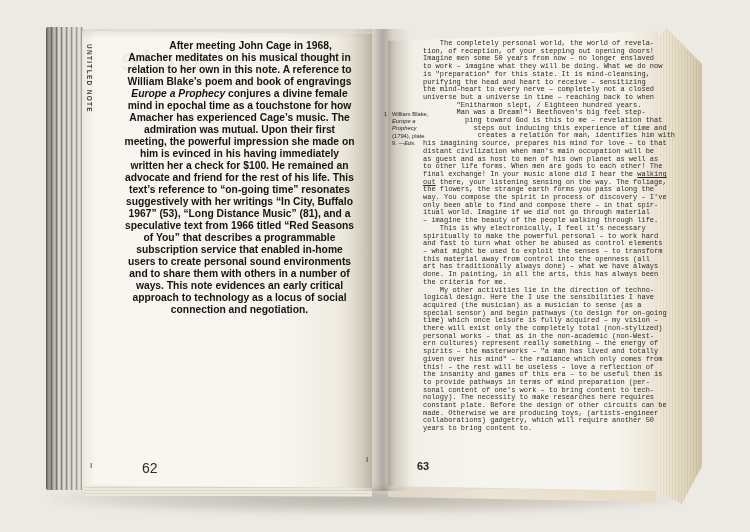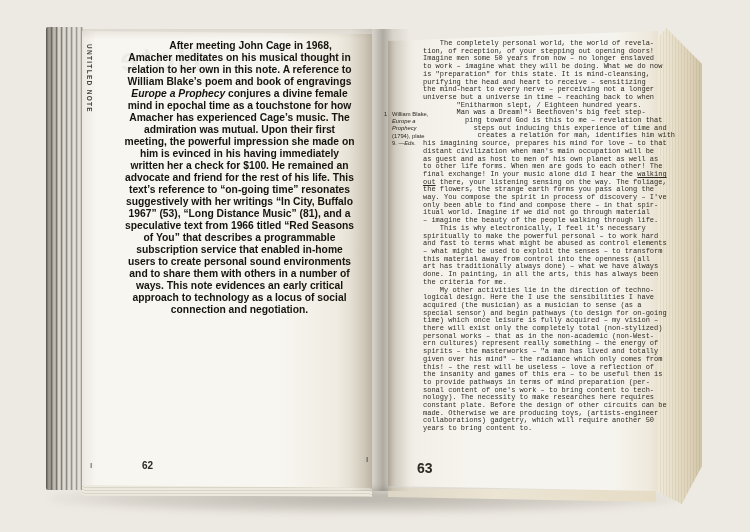--- a/index.html
+++ b/index.html
@@ -81,21 +81,21 @@
     color:#16140f;
     text-indent:22px;
     text-align:center;
   }
   #left-footer-mark{
     left:90px;top:461px;z-index:6;
     font-size:8px;color:#35322d;
   }
   #left-page-number{
     left:142px;top:460px;z-index:6;
-    font-size:10px;font-weight:700;color:#2c2a25;
+    font-size:14px;font-weight:400;color:#2c2a25;
   }
 
   
   #footnote{
     left:384px;top:111px;width:46px;z-index:6;
     font-size:5.8px;line-height:7.2px;color:#2b2822;
   }
   #footnote .fn-marker{position:absolute;left:0;top:0;}
   #footnote .fn-body{margin-left:8px;}
   #right-text{
@@ -105,21 +105,21 @@
     color:#2e2a24;
   }
   .tw-line{white-space:pre;}
   .tw-line u{text-decoration:underline;text-underline-offset:1px;}
   #right-footer-mark{
     left:366px;top:455px;z-index:6;
     font-size:8px;color:#35322d;
   }
   #right-page-number{
     left:417px;top:460px;z-index:6;
-    font-size:14px;font-weight:600;color:#2c2a25;
+    font-size:11px;font-weight:600;color:#2c2a25;
   }
   .italic{font-style:italic;}
 </style>
 </head>
 <body>
 
 <div class="abs" id="book-shadow"></div>
 <div class="abs" id="left-page-stack"></div>
 <div class="abs" id="under-left-strip"></div>
 <div class="abs" id="left-page"></div>
@@ -147,41 +147,41 @@
   </div>
 </div>
 
 <div class="abs" id="right-text">
     <div class="tw-line"><span>    The completely personal world, the world of revela-</span></div>
     <div class="tw-line"><span>tion, of reception, of your stepping out opening doors!</span></div>
     <div class="tw-line"><span>Imagine men some 50 years from now – no longer enslaved</span></div>
     <div class="tw-line"><span>to work – imagine what they will be doing. What we do now</span></div>
     <div class="tw-line"><span>is "preparation" for this state. It is mind-cleansing,</span></div>
     <div class="tw-line"><span>purifying the head and heart to receive – sensitizing</span></div>
-    <div class="tw-line"><span>the mind-heart to every nerve – perceiving not a longer</span></div>
+    <div class="tw-line"><span>the mind-heart to every nerve – completely not a closed</span></div>
     <div class="tw-line"><span>universe but a universe in time – reaching back to when</span></div>
     <div class="tw-line"><span>        "Enitharmon slept, / Eighteen hundred years.</span></div>
     <div class="tw-line"><span>        Man was a Dream!"¹ Beethoven's big feet step-</span></div>
     <div class="tw-line"><span>          ping toward God is this to me – revelation that</span></div>
     <div class="tw-line"><span>            steps out inducing this experience of time and</span></div>
     <div class="tw-line"><span>             creates a relation for man, identifies him with</span></div>
     <div class="tw-line"><span>his imagining source, prepares his mind for love – to that</span></div>
     <div class="tw-line"><span>distant civilization when man's main occupation will be</span></div>
     <div class="tw-line"><span>as guest and as host to men of his own planet as well as</span></div>
     <div class="tw-line"><span>to other life forms. When men are gods to each other! The</span></div>
     <div class="tw-line"><span>final exchange! In your music alone did I hear the </span><u>walking</u><span></span></div>
     <div class="tw-line"><span></span><u>out</u><span> there, your listening sensing on the way. The foliage,</span></div>
     <div class="tw-line"><span>the flowers, the strange earth forms you pass along the</span></div>
     <div class="tw-line"><span>way. You compose the spirit in process of discovery – I've</span></div>
     <div class="tw-line"><span>only been able to find and compose there – in that spir-</span></div>
     <div class="tw-line"><span>itual world. Imagine if we did not go through material</span></div>
     <div class="tw-line"><span>– imagine the beauty of the people walking through life.</span></div>
     <div class="tw-line"><span>    This is why electronically, I feel it's necessary</span></div>
     <div class="tw-line"><span>spiritually to make the powerful personal – to work hard</span></div>
-    <div class="tw-line"><span>and fast to terms what might be abused as control elements</span></div>
+    <div class="tw-line"><span>and fast to turn what other be abused as control elements</span></div>
     <div class="tw-line"><span>– what might be used to exploit the senses – to transform</span></div>
     <div class="tw-line"><span>this material away from control into the openness (all</span></div>
     <div class="tw-line"><span>art has traditionally always done) – what we have always</span></div>
     <div class="tw-line"><span>done. In painting, in all the arts, this has always been</span></div>
     <div class="tw-line"><span>the criteria for me.</span></div>
     <div class="tw-line"><span>    My other activities lie in the direction of techno-</span></div>
     <div class="tw-line"><span>logical design. Here the I use the sensibilities I have</span></div>
     <div class="tw-line"><span>acquired (the musician) as a musician to sense (as a</span></div>
     <div class="tw-line"><span>special sensor) and begin pathways (to design for on-going</span></div>
     <div class="tw-line"><span>time) which once leisure is fully acquired – my vision –</span></div>

